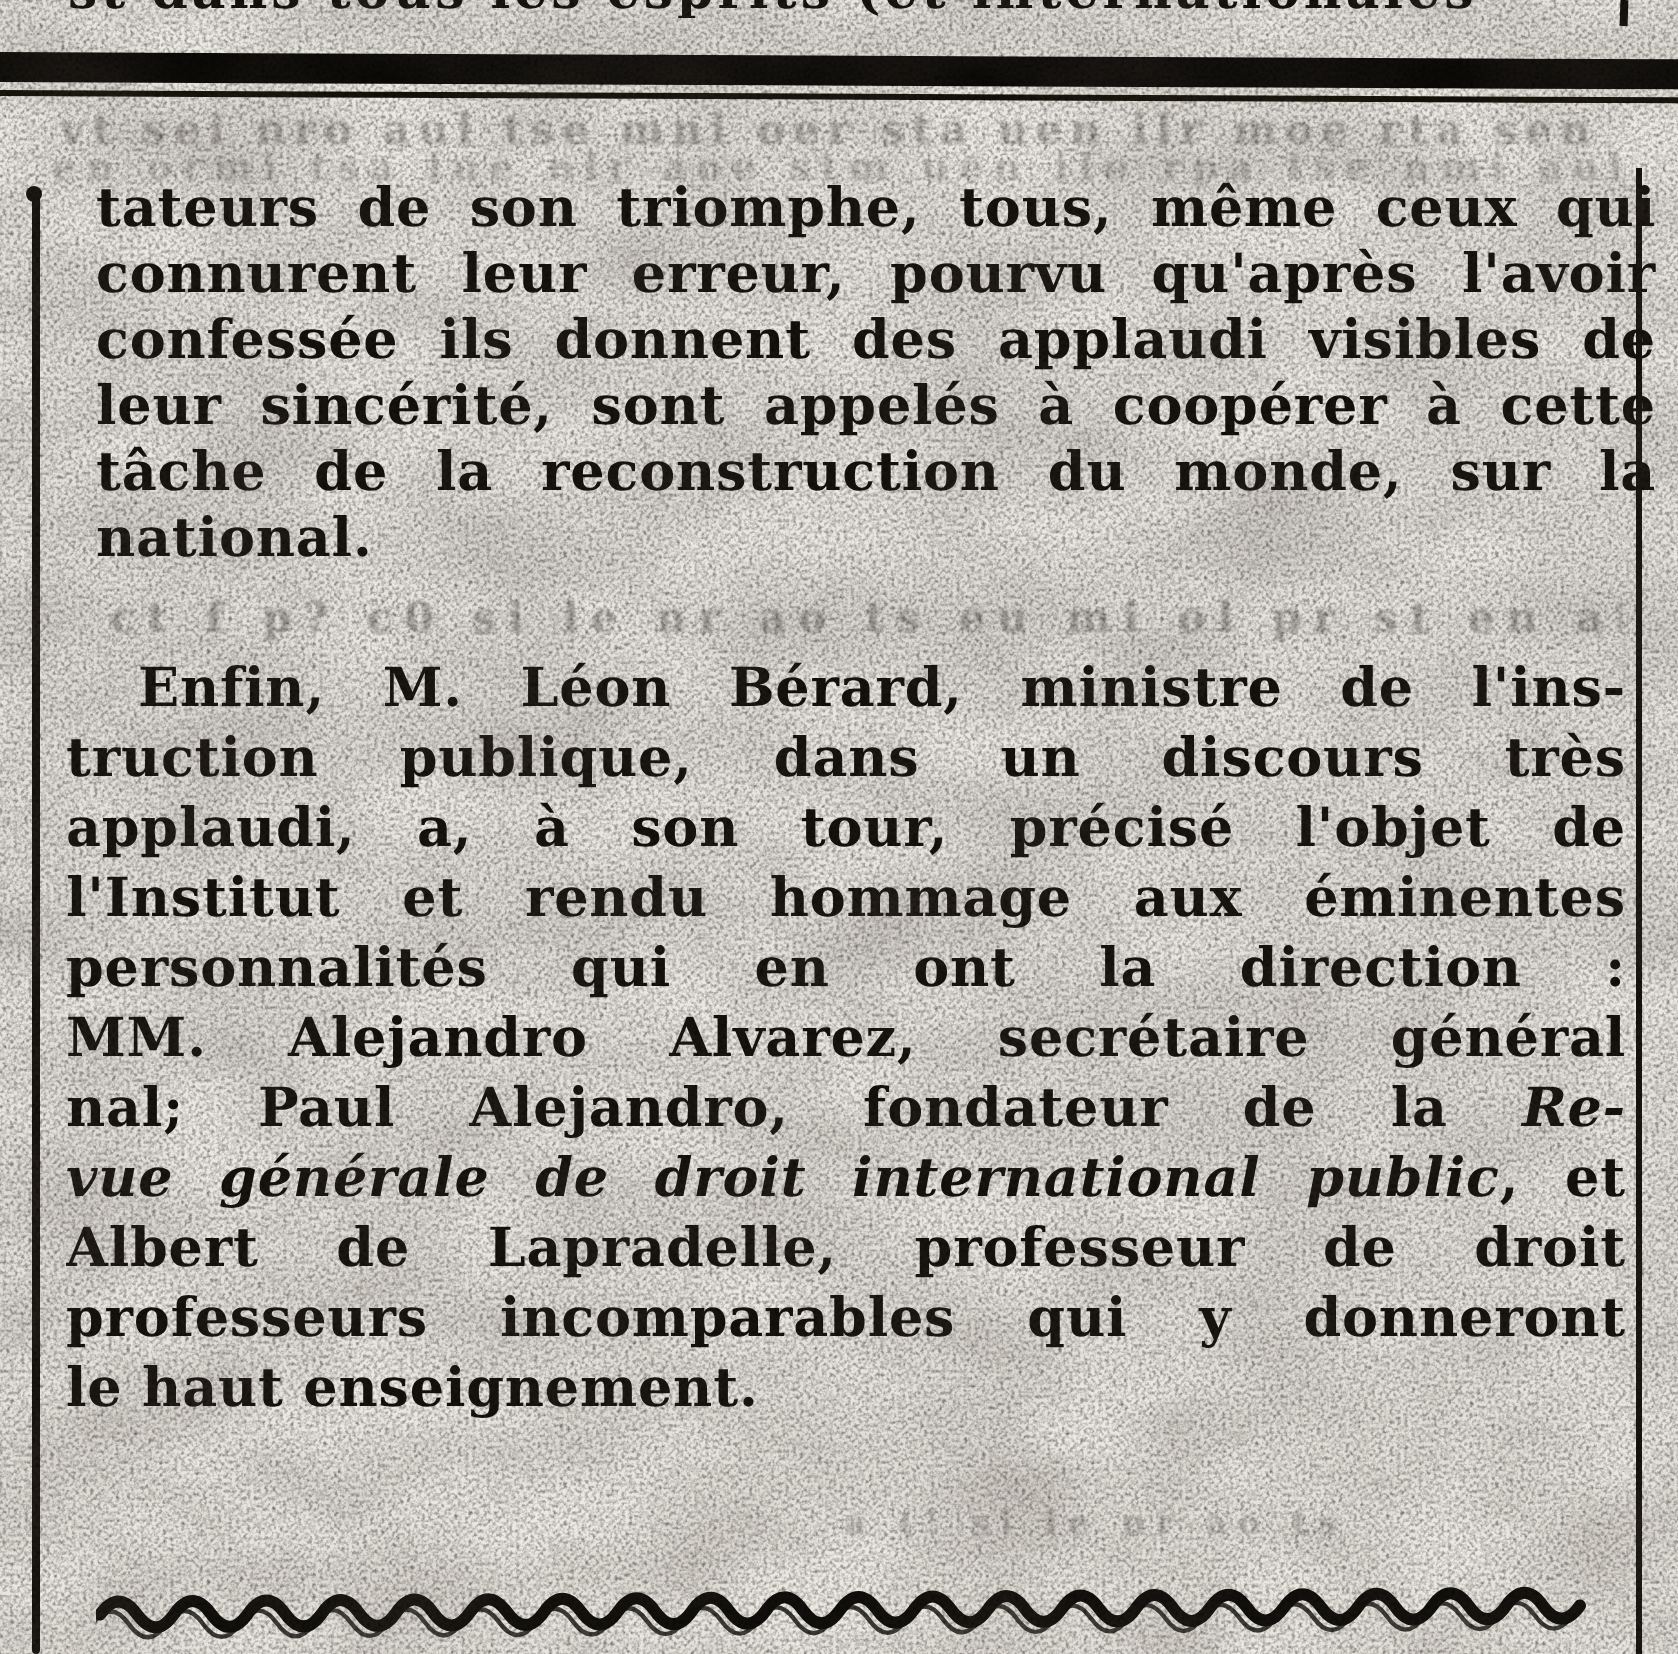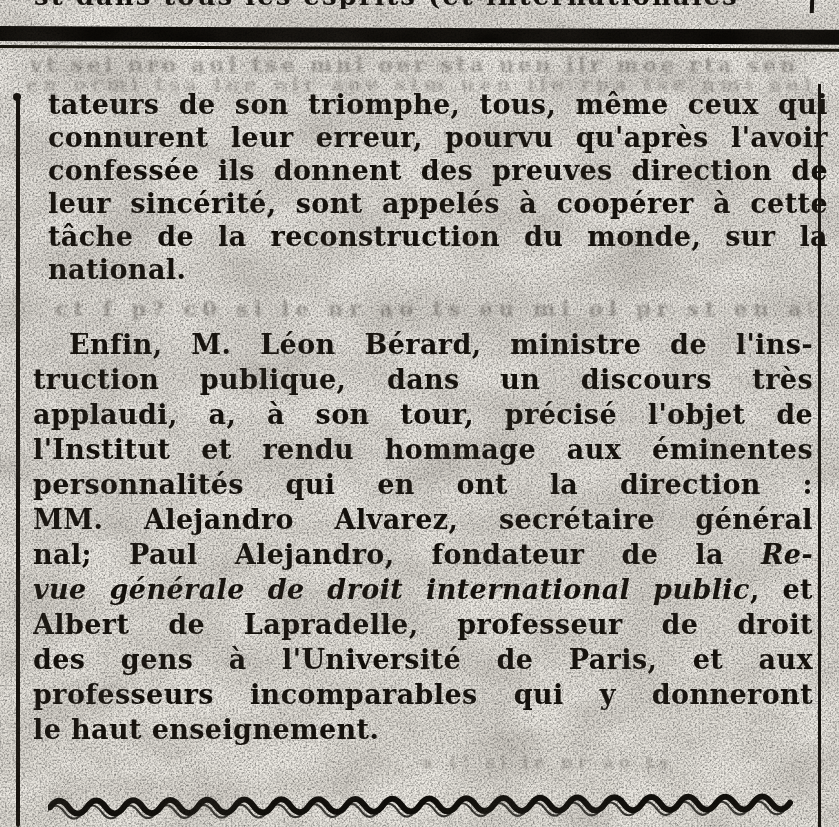--- a/index.html
+++ b/index.html
@@ -70,36 +70,35 @@
 
   <div class="ghost g0">vt sei nro aul tse mni oer sta uen ilr moe rta sen uio lpa rst</div>
   <div class="ghost g1">en ormi tsa lue nir aoe stm uen ilo rpa tse nmi aol rue sti no</div>
   <div class="ghost g2">ct f p? c0 si le nr ao ts eu mi ol pr st en ai</div>
   <div class="ghost g3">a (! si le nr ao ts</div>
 
   <div id="article">
       <div class="para p0">
         <div class="line"><span>tateurs de son triomphe, tous, même ceux qui</span></div>
         <div class="line"><span>connurent leur erreur, pourvu qu'après l'avoir</span></div>
-        <div class="line"><span>confessée ils donnent des preuves direction de</span></div>
+        <div class="line"><span>confessée ils donnent des applaudi visibles de</span></div>
         <div class="line"><span>leur sincérité, sont appelés à coopérer à cette</span></div>
         <div class="line"><span>tâche de la reconstruction du monde, sur la</span></div>
         <div class="line end"><span>national.</span></div>
       </div>
       <div class="para p1">
         <div class="line" style="text-indent: 36px;"><span>Enfin, M. Léon Bérard, ministre de l'ins-</span></div>
         <div class="line"><span>truction publique, dans un discours très</span></div>
         <div class="line"><span>applaudi, a, à son tour, précisé l'objet de</span></div>
         <div class="line"><span>l'Institut et rendu hommage aux éminentes</span></div>
         <div class="line"><span>personnalités qui en ont la direction :</span></div>
         <div class="line"><span>MM. Alejandro Alvarez, secrétaire général</span></div>
         <div class="line"><span>nal; Paul Alejandro, fondateur de la </span><span class="i">Re-</span></div>
         <div class="line"><span class="i">vue générale de droit international public</span><span>, et</span></div>
         <div class="line"><span>Albert de Lapradelle, professeur de droit</span></div>
-        <div class="line"><span>des gens à l'Université de Paris, et aux</span></div>
         <div class="line"><span>professeurs incomparables qui y donneront</span></div>
         <div class="line end"><span>le haut enseignement.</span></div>
       </div>
     </div>
 
   <svg class="wavy" width="748" height="28">
     <path id="wave-main" fill="none" stroke="#12100c" stroke-width="6" stroke-linecap="round" d="M2,15 Q11.25,2 20.5,15 T39,15 T57.5,15 T76,15 T94.5,15 T113,15 T131.5,15 T150,15 T168.5,15 T187,15 T205.5,15 T224,15 T242.5,15 T261,15 T279.5,15 T298,15 T316.5,15 T335,15 T353.5,15 T372,15 T390.5,15 T409,15 T427.5,15 T446,15 T464.5,15 T483,15 T501.5,15 T520,15 T538.5,15 T557,15 T575.5,15 T594,15 T612.5,15 T631,15 T649.5,15 T668,15 T686.5,15 T705,15 T723.5,15 T742,15"></path>
     <path id="wave-echo" fill="none" stroke="#12100c" stroke-width="2.2" stroke-linecap="round" opacity="0.8" transform="translate(-4,5)" d="M2,15 Q11.25,2 20.5,15 T39,15 T57.5,15 T76,15 T94.5,15 T113,15 T131.5,15 T150,15 T168.5,15 T187,15 T205.5,15 T224,15 T242.5,15 T261,15 T279.5,15 T298,15 T316.5,15 T335,15 T353.5,15 T372,15 T390.5,15 T409,15 T427.5,15 T446,15 T464.5,15 T483,15 T501.5,15 T520,15 T538.5,15 T557,15 T575.5,15 T594,15 T612.5,15 T631,15 T649.5,15 T668,15 T686.5,15 T705,15 T723.5,15 T742,15"></path>
   </svg>
 

